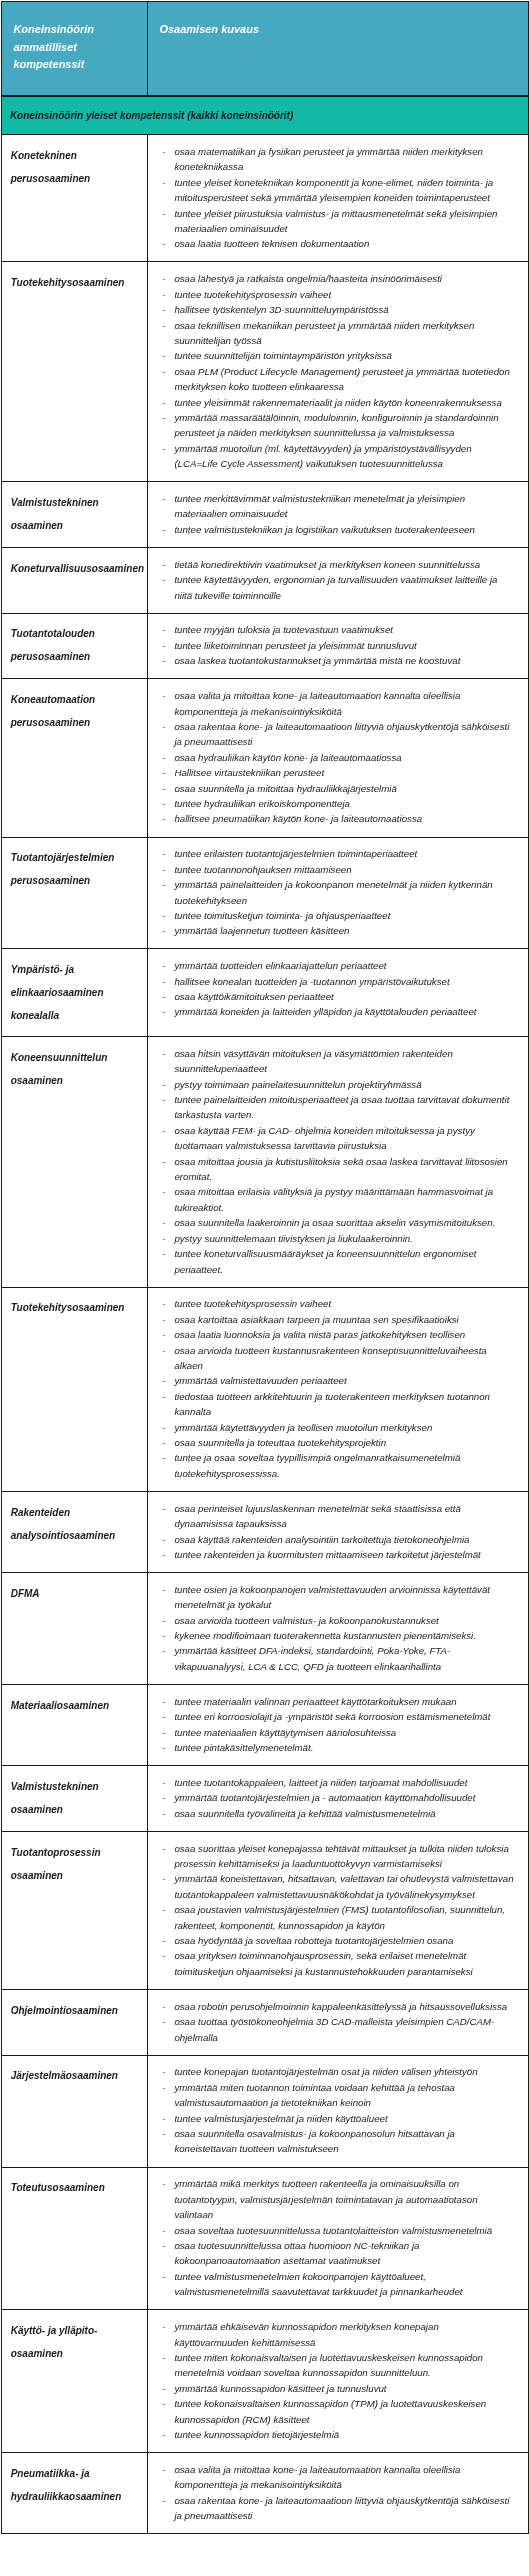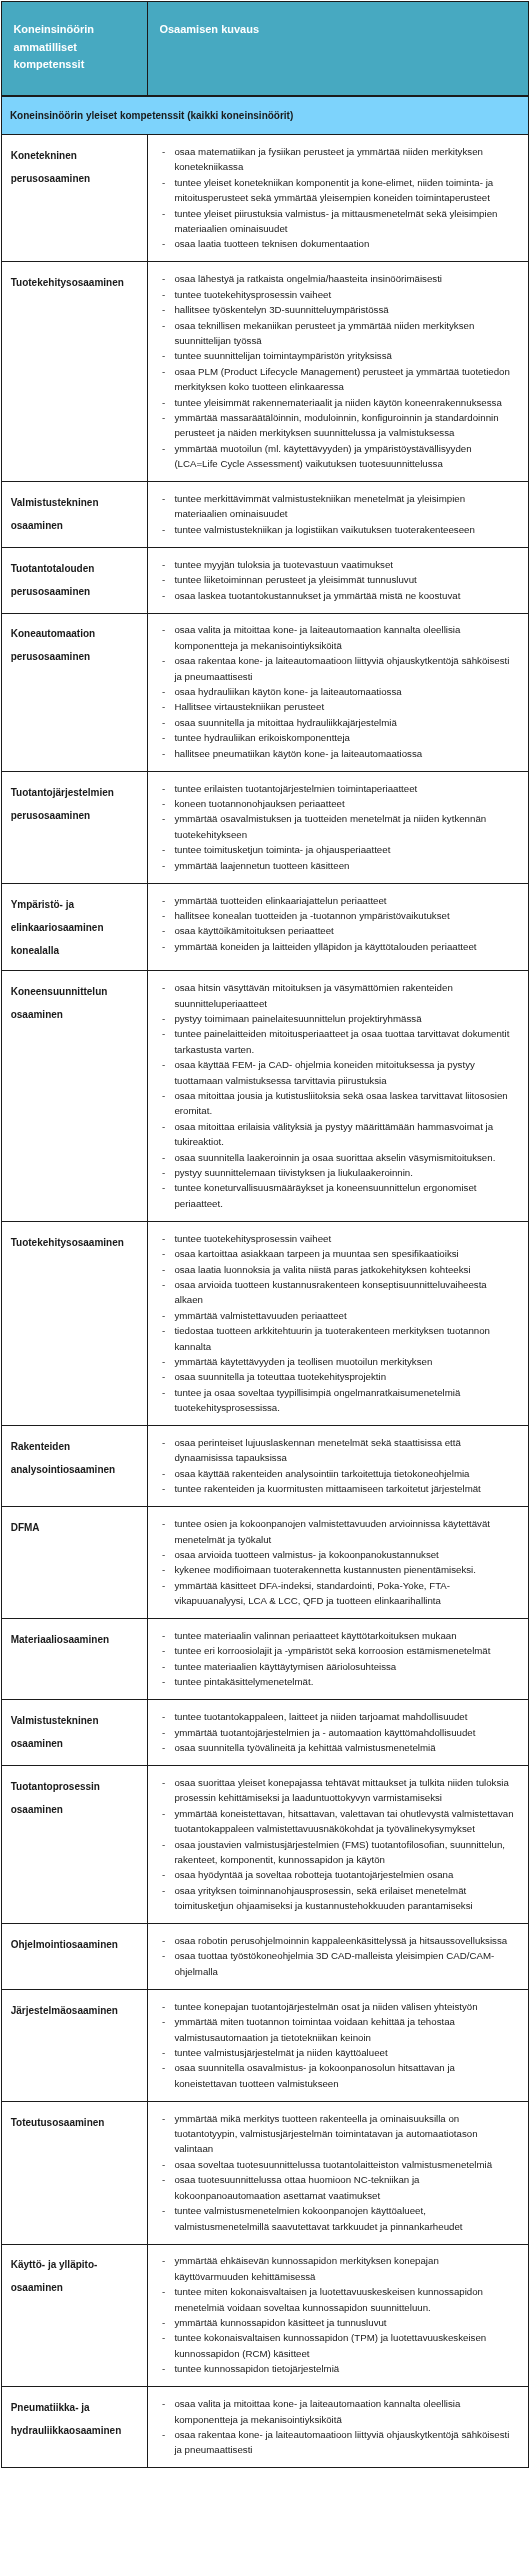--- a/index.html
+++ b/index.html
@@ -20,36 +20,37 @@
     table-layout:fixed;
     width:528px;
     margin:0.9px;
   }
   col.c1{width:146px;}
   col.c2{width:381px;}
   td{
     border:1.8px solid var(--border);
     vertical-align:top;
     box-sizing:border-box;
+    font-style:italic;
   }
   tr.head td{
     background:var(--header-bg);
     color:var(--header-text);
     font-weight:bold;
     font-size:11px;
     line-height:17.6px;
     padding:19.4px 10.6px 21px 11.5px;
     border-bottom:2.6px solid var(--border);
   }
   tr.section-row td{
     font-weight:bold;
     font-size:10px;
     line-height:13.2px;
     padding:11.5px 7px 12.4px 8px;
-    background:#7dd3fc;
+    background:#14b8a6;
   }
   td.comp-name{
     font-weight:bold;
     font-size:10px;
     line-height:23px;
     padding:8.8px 7px 8.8px 8.8px;
   }
   td.comp-desc{
     font-size:9.7px;
     line-height:15.4px;
@@ -106,20 +107,27 @@
         </td>
       </tr>
       <tr>
         <td class="comp-name">Valmistustekninen osaaminen</td>
         <td class="comp-desc">
           <div class="bullet">tuntee merkittävimmät valmistustekniikan menetelmät ja yleisimpien materiaalien ominaisuudet</div>
           <div class="bullet">tuntee valmistustekniikan ja logistiikan vaikutuksen tuoterakenteeseen</div>
         </td>
       </tr>
       <tr>
+        <td class="comp-name">Koneturvallisuusosaaminen</td>
+        <td class="comp-desc">
+          <div class="bullet">tietää konedirektiivin vaatimukset ja merkityksen koneen suunnittelussa</div>
+          <div class="bullet">tuntee käytettävyyden, ergonomian ja turvallisuuden vaatimukset laitteille ja niitä tukeville toiminnoille</div>
+        </td>
+      </tr>
+      <tr>
         <td class="comp-name">Tuotantotalouden perusosaaminen</td>
         <td class="comp-desc">
           <div class="bullet">tuntee myyjän tuloksia ja tuotevastuun vaatimukset</div>
           <div class="bullet">tuntee liiketoiminnan perusteet ja yleisimmät tunnusluvut</div>
           <div class="bullet">osaa laskea tuotantokustannukset ja ymmärtää mistä ne koostuvat</div>
         </td>
       </tr>
       <tr>
         <td class="comp-name">Koneautomaation perusosaaminen</td>
         <td class="comp-desc">
@@ -129,22 +137,22 @@
           <div class="bullet">Hallitsee virtaustekniikan perusteet</div>
           <div class="bullet">osaa suunnitella ja mitoittaa hydrauliikkajärjestelmiä</div>
           <div class="bullet">tuntee hydrauliikan erikoiskomponentteja</div>
           <div class="bullet">hallitsee pneumatiikan käytön kone- ja laiteautomaatiossa</div>
         </td>
       </tr>
       <tr>
         <td class="comp-name">Tuotantojärjestelmien perusosaaminen</td>
         <td class="comp-desc">
           <div class="bullet">tuntee erilaisten tuotantojärjestelmien toimintaperiaatteet</div>
-          <div class="bullet">koneen tuotannonohjauksen periaatteet</div>
-          <div class="bullet">ymmärtää osavalmistuksen ja tuotteiden menetelmät ja niiden kytkennän tuotekehitykseen</div>
+          <div class="bullet">tuntee tuotannonohjauksen mittaamiseen</div>
+          <div class="bullet">ymmärtää painelaitteiden ja kokoonpanon menetelmät ja niiden kytkennän tuotekehitykseen</div>
           <div class="bullet">tuntee toimitusketjun toiminta- ja ohjausperiaatteet</div>
           <div class="bullet">ymmärtää laajennetun tuotteen käsitteen</div>
         </td>
       </tr>
       <tr>
         <td class="comp-name">Ympäristö- ja elinkaariosaaminen konealalla</td>
         <td class="comp-desc">
           <div class="bullet">ymmärtää tuotteiden elinkaariajattelun periaatteet</div>
           <div class="bullet">hallitsee konealan tuotteiden ja -tuotannon ympäristövaikutukset</div>
           <div class="bullet">osaa käyttöikämitoituksen periaatteet</div>
@@ -163,21 +171,21 @@
           <div class="bullet">osaa suunnitella laakeroinnin ja osaa suorittaa akselin väsymismitoituksen.</div>
           <div class="bullet">pystyy suunnittelemaan tiivistyksen ja liukulaakeroinnin.</div>
           <div class="bullet">tuntee koneturvallisuusmääräykset ja koneensuunnittelun ergonomiset periaatteet.</div>
         </td>
       </tr>
       <tr>
         <td class="comp-name">Tuotekehitysosaaminen</td>
         <td class="comp-desc">
           <div class="bullet">tuntee tuotekehitysprosessin vaiheet</div>
           <div class="bullet">osaa kartoittaa asiakkaan tarpeen ja muuntaa sen spesifikaatioiksi</div>
-          <div class="bullet">osaa laatia luonnoksia ja valita niistä paras jatkokehityksen kohteeksi</div>
+          <div class="bullet">osaa laatia luonnoksia ja valita niistä paras jatkokehityksen teollisen</div>
           <div class="bullet">osaa arvioida tuotteen kustannusrakenteen konseptisuunnitteluvaiheesta alkaen</div>
           <div class="bullet">ymmärtää valmistettavuuden periaatteet</div>
           <div class="bullet">tiedostaa tuotteen arkkitehtuurin ja tuoterakenteen merkityksen tuotannon kannalta</div>
           <div class="bullet">ymmärtää käytettävyyden ja teollisen muotoilun merkityksen</div>
           <div class="bullet">osaa suunnitella ja toteuttaa tuotekehitysprojektin</div>
           <div class="bullet">tuntee ja osaa soveltaa tyypillisimpiä ongelmanratkaisumenetelmiä tuotekehitysprosessissa.</div>
         </td>
       </tr>
       <tr>
         <td class="comp-name">Rakenteiden analysointiosaaminen</td>

